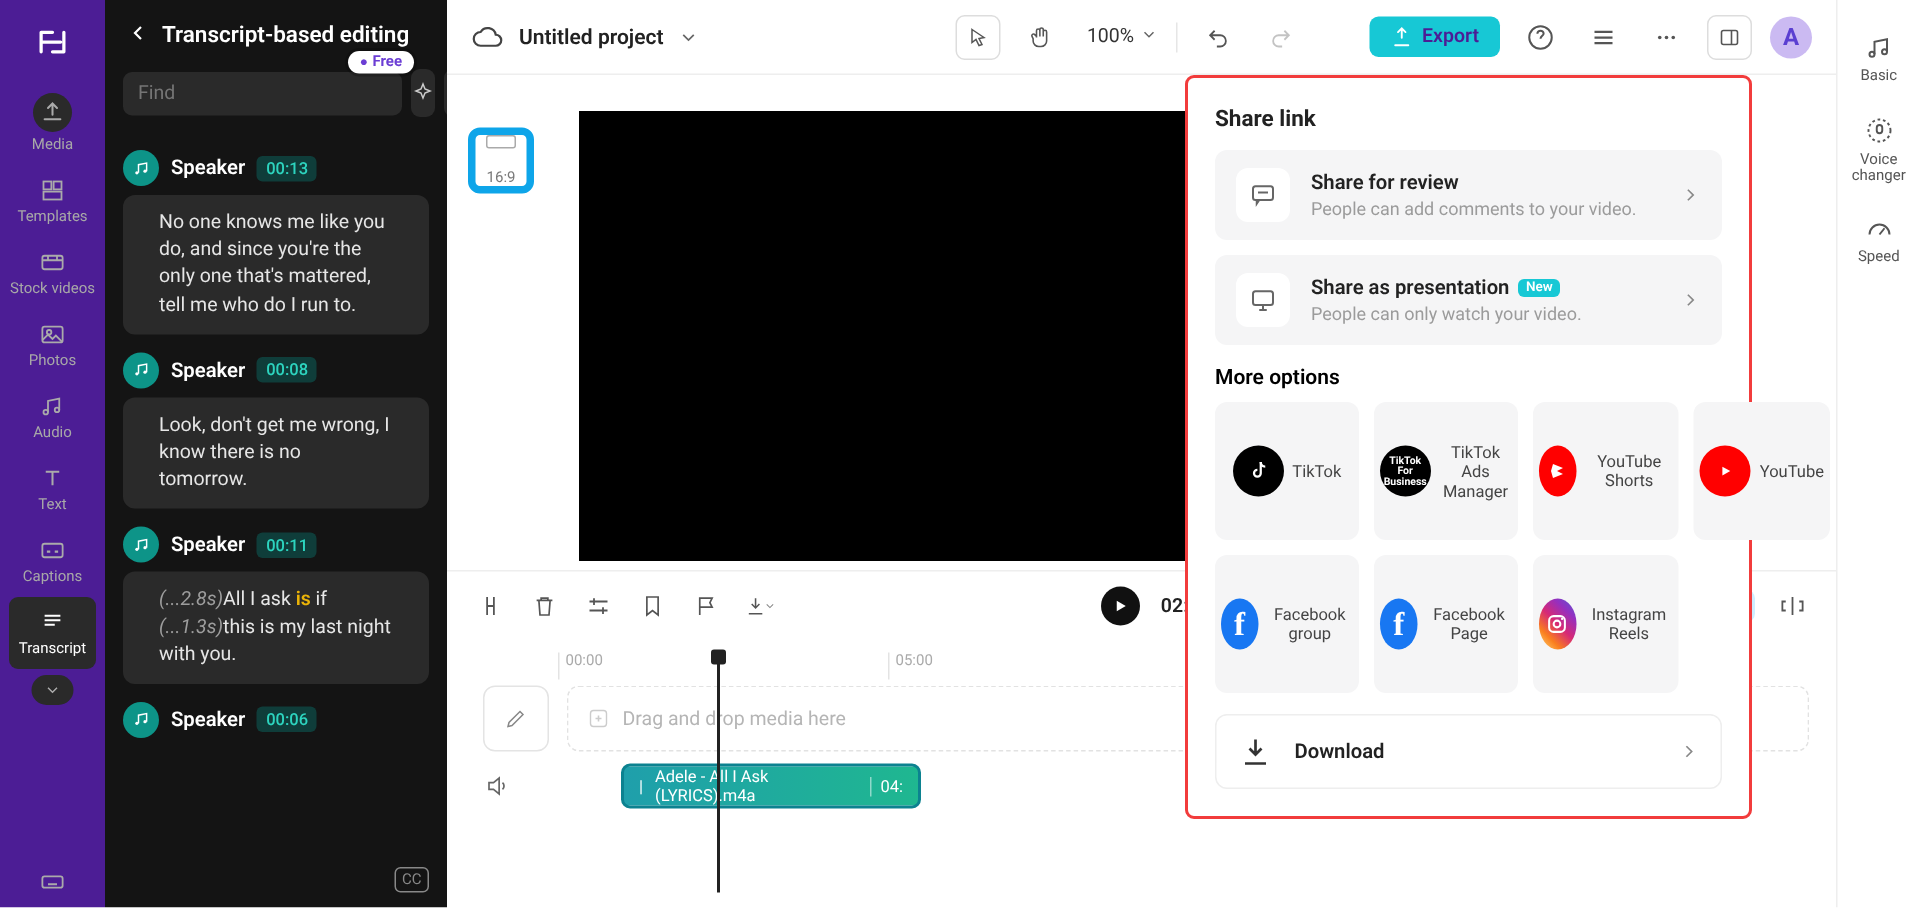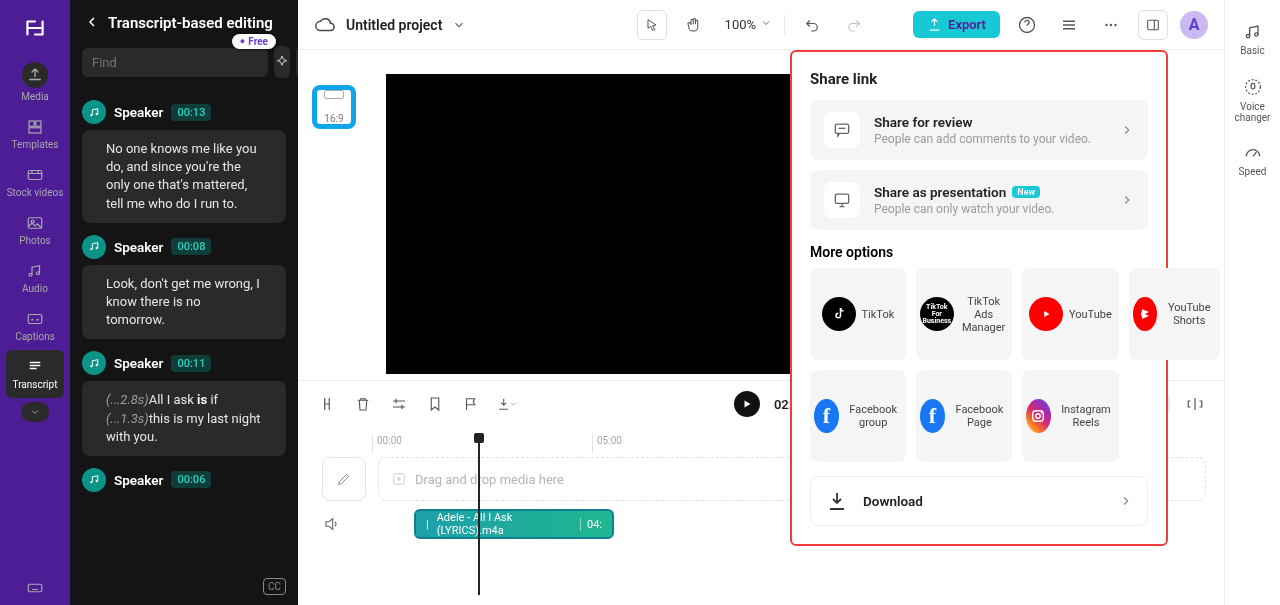--- a/index.html
+++ b/index.html
@@ -20,21 +20,21 @@
 .free-badge::before { content:"●"; font-size:9px; }
 .find-row { display:flex; gap:6px; padding:6px 12px 10px; align-items:center; }
 .find-input { flex:1; background:#2a2a2a; border:none; color:#9d9d9d; border-radius:6px; padding:7px 10px; font-size:13px; }
 .chip-btn { width:32px; height:32px; border-radius:6px; background:#2a2a2a; display:flex; align-items:center; justify-content:center; cursor:pointer; }
 .transcript-body { flex:1; overflow:auto; padding:0 12px 12px; }
 .seg-head { display:flex; align-items:center; gap:8px; margin:12px 0 6px; font-size:13.5px; color:#fff; font-weight:600; }
 .seg-head .music-ico { width:24px; height:24px; border-radius:12px; background:#0d9488; display:flex; align-items:center; justify-content:center; }
 .seg-time { font-size:11px; font-weight:500; color:#2dd4bf; background:#0f3d3a; padding:2px 6px; border-radius:4px; }
 .seg-text { background:#2a2a2a; border-radius:8px; padding:10px 24px; font-size:13px; line-height:1.4; color:#e6e6e6; }
 .seg-text .mut { color:#9d9d9d; font-style:italic; }
-.seg-text .hl { color:#ffffff; font-weight:600; }
+.seg-text .hl { color:#eab308; font-weight:600; }
 .cc-ico { position:absolute; bottom:10px; right:12px; border:1.5px solid #888; border-radius:4px; padding:2px 4px; font-size:10px; color:#888; }
 
 
 .main { flex:1; display:flex; flex-direction:column; position:relative; background:#fff; }
 .topbar { height:50px; display:flex; align-items:center; padding:0 16px; gap:14px; border-bottom:1px solid #eee; }
 .top-left { display:flex; align-items:center; gap:10px; }
 .top-center { margin-left:auto; display:flex; align-items:center; gap:12px; }
 .icon-btn { width:30px; height:30px; display:flex; align-items:center;justify-content:center; border-radius:6px; cursor:pointer; color:#555; }
 .icon-btn.boxed { border:1px solid #ddd; }
 .zoom-box { display:flex; align-items:flex-start; gap:4px; font-size:13px; color:#333; }
@@ -142,20 +142,26 @@
   <div class="vnav-item">
     <svg class="vnav-ico" viewBox="0 0 24 24" fill="none">
         <path d="M8 17V7l10-2v10" stroke="#aaa" stroke-width="1.6"></path>
         <circle cx="6" cy="17" r="2" stroke="#aaa" stroke-width="1.6"></circle>
         <circle cx="16" cy="15" r="2" stroke="#aaa" stroke-width="1.6"></circle>
       </svg>
     <span>Audio</span>
   </div>
   <div class="vnav-item">
     <svg class="vnav-ico" viewBox="0 0 24 24" fill="none">
+        <path d="M6 6h12M12 6v12" stroke="#aaa" stroke-width="1.8"></path>
+      </svg>
+    <span>Text</span>
+  </div>
+  <div class="vnav-item">
+    <svg class="vnav-ico" viewBox="0 0 24 24" fill="none">
         <rect x="3" y="6" width="18" height="12" rx="2" stroke="#aaa" stroke-width="1.6"></rect>
         <path d="M7 13h3M14 13h3" stroke="#aaa" stroke-width="1.8"></path>
       </svg>
     <span>Captions</span>
   </div>
   <div class="vnav-item active">
     <svg class="vnav-ico" viewBox="0 0 24 24" fill="none">
         <path d="M5 6h14M5 10h14M5 14h9" stroke="#fff" stroke-width="1.8"></path>
       </svg>
     <span>Transcript</span>
@@ -489,33 +495,33 @@
             </svg>
           </div>
           <span>TikTok</span>
         </div>
       <div class="opt">
           <div class="circ tiktok-c" style="font-size:7px;line-height:1;text-align:center;padding:4px">TikTok<br>For Business</div>
           <span>TikTok Ads Manager</span>
         </div>
       <div class="opt">
           <div class="circ yt-c">
+            <svg width="16" height="16" viewBox="0 0 24 24" fill="none">
+              <path d="M8 5l10 4-6 3 6 3-10 4-2-7 2-7z" fill="#fff"></path>
+            </svg>
+          </div>
+          <span>YouTube Shorts</span>
+        </div>
+      <div class="opt">
+          <div class="circ yt-c">
             <svg width="14" height="14" viewBox="0 0 24 24">
               <polygon points="9,7 18,12 9,17" fill="#fff"></polygon>
             </svg>
           </div>
           <span>YouTube</span>
-        </div>
-      <div class="opt">
-          <div class="circ yt-c">
-            <svg width="16" height="16" viewBox="0 0 24 24" fill="none">
-              <path d="M8 5l10 4-6 3 6 3-10 4-2-7 2-7z" fill="#fff"></path>
-            </svg>
-          </div>
-          <span>YouTube Shorts</span>
         </div>
       <div class="opt">
           <div class="circ fb-c">
             <span style="font-family:Georgia;font-weight:700;font-size:22px">f</span>
           </div>
           <span>Facebook group</span>
         </div>
       <div class="opt">
           <div class="circ fb-c">
             <span style="font-family:Georgia;font-weight:700;font-size:22px">f</span>

